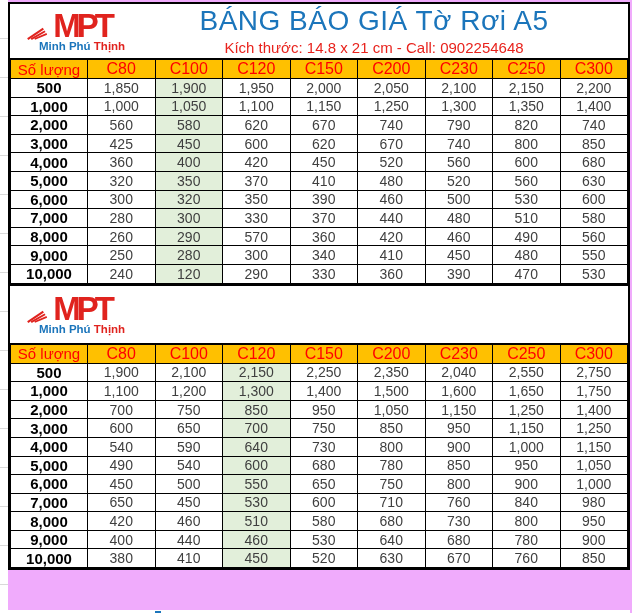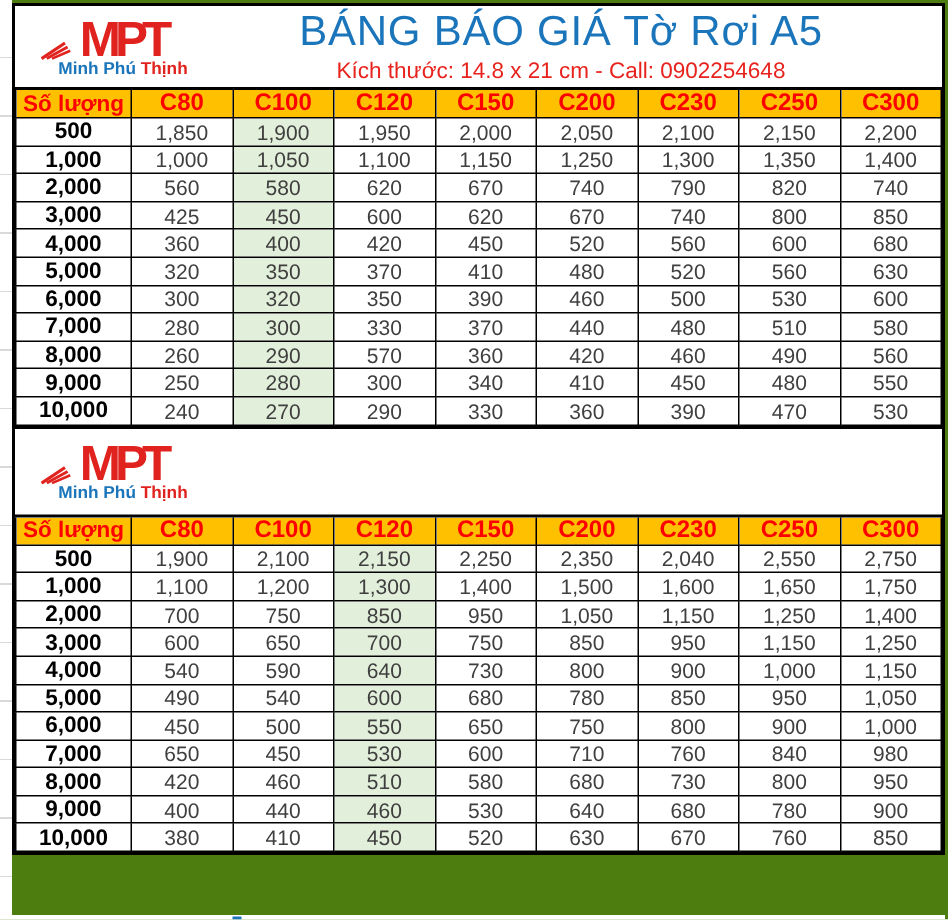--- a/index.html
+++ b/index.html
@@ -1,18 +1,18 @@
 <!DOCTYPE html>
 <html><head>
 <meta charset="utf-8">
 <style>
   * { box-sizing: border-box; margin: 0; padding: 0; }
   html, body { width: 632px; height: 613px; overflow: hidden; background: #fff;
     font-family: "Liberation Sans", sans-serif; }
-  .sheet { position: relative; width: 632px; height: 613px; background: #4d7c0f; }
+  .sheet { position: relative; width: 632px; height: 613px; background: #f0abfc; }
 
   
   .margin-strip { position: absolute; left: 0; top: 0; width: 8px; height: 613px;
     background: repeating-linear-gradient(to bottom, #ffffff 0px, #ffffff 38px, #d9d9d9 38px, #d9d9d9 39px); }
 
   .main { position: absolute; left: 8px; top: 2px; width: 622px; border: 2px solid #000; background: #fff; }
 
   .header-block { display: flex; align-items: center; height: 56px; border-bottom: 2px solid #000; padding: 2px 6px 2px 8px; background: #fff; }
   .header-block.a4 { height: 61px; border-top: 2px solid #000; }
 
@@ -23,21 +23,21 @@
   .logo-company .blue { color: #1b75bb; }
   .logo-company .red2 { color: #e0231e; }
 
   .title-box { flex: 1; text-align: center; padding-right: 20px; }
   .table-title { color: #1b75bb; font-size: 28px; line-height: 1.05; letter-spacing: 0.5px; white-space: nowrap; }
   .table-subtitle { color: #e8231d; font-size: 15px; margin-top: 3px; white-space: nowrap; }
 
   table { width: 100%; border-collapse: collapse; table-layout: fixed; }
   col.qtycol { width: 77px; }
   th, td { border: 1px solid #000; text-align: center; vertical-align: middle; padding: 0; overflow: hidden; }
-  thead th { background: #ffc000; color: #ff0000; font-weight: bold; font-size: 16px; height: 16px; border-top: 0; }
+  thead th { background: #ffc000; color: #ff0000; font-weight: normal; font-size: 16px; height: 16px; border-top: 0; }
   thead th.qtyhead { font-size: 15px; }
   tbody td { height: 18.6px; background: #fff; }
   td.qty { font-weight: bold; color: #000; font-size: 15px; }
   td.val { color: #3f3f3f; font-size: 14px; }
   td.hl  { background: #e2efda; }
 
   .next-sliver { position: absolute; left: 8px; top: 610px; width: 622px; height: 3px; background: #fff; }
   .next-sliver .dot { position: absolute; left: 147px; top: 1px; width: 6px; height: 2px; background: #1b75bb; }
 </style>
 </head>
@@ -199,21 +199,21 @@
             <td class="val">300</td>
             <td class="val">340</td>
             <td class="val">410</td>
             <td class="val">450</td>
             <td class="val">480</td>
             <td class="val">550</td>
           </tr>
           <tr>
             <td class="qty">10,000</td>
             <td class="val">240</td>
-            <td class="val hl">270</td>
+            <td class="val hl">120</td>
             <td class="val">290</td>
             <td class="val">330</td>
             <td class="val">360</td>
             <td class="val">390</td>
             <td class="val">470</td>
             <td class="val">530</td>
           </tr>
         </tbody>
     </table>
 

